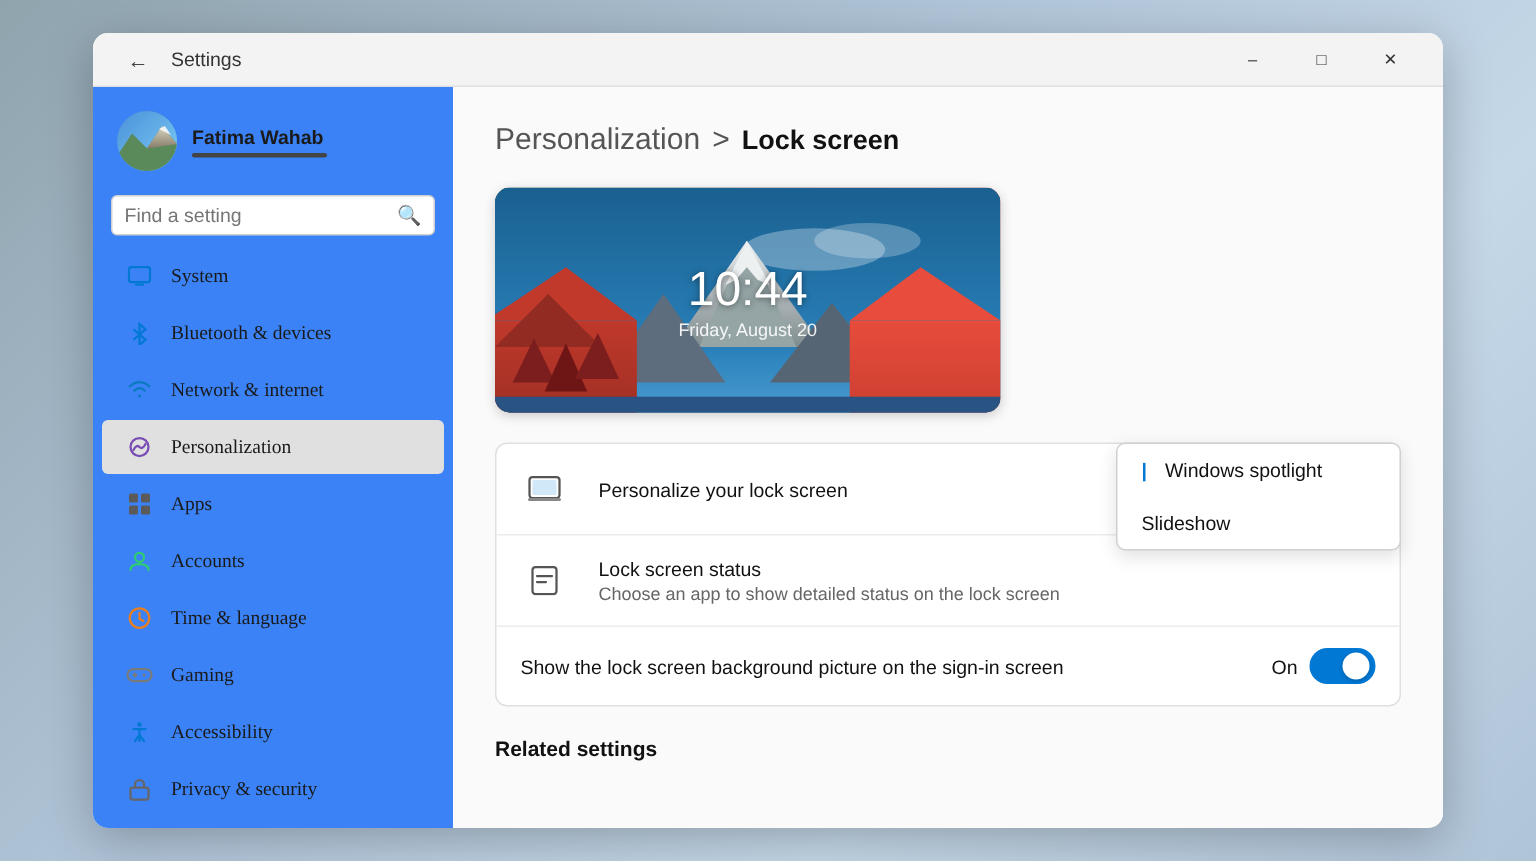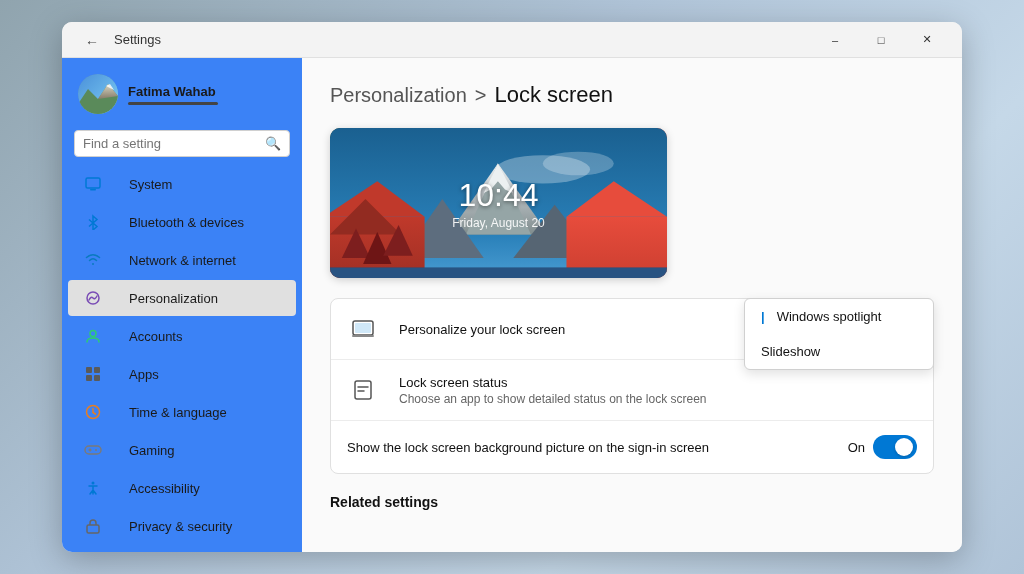--- a/index.html
+++ b/index.html
@@ -68,24 +68,24 @@
       display: flex; align-items: center;
       background: #fff; border: 1px solid #d0d0d0;
       border-radius: 4px; padding: 5px 8px; gap: 6px;
     }
     .search-box input {
       border: none; outline: none; font-size: 13px;
       background: transparent; flex: 1; color: #555;
     }
     .search-icon { color: #666; font-size: 13px; }
     .nav-item {
-      display: flex; align-items: center; gap: 27px;
+      display: flex; align-items: center; gap: 12px;
       padding: 9px 16px; cursor: pointer;
       font-size: 13px; color: #1a1a1a;
-      border-radius: 4px; margin: 1px 6px;
+      border-radius: 4px; margin: 1px 6px; font-family: Liberation Serif, serif;
     }
     .nav-item.active { background: #e0e0e0; font-weight: 500; }
     .nav-icon {
       width: 18px; height: 18px; flex-shrink: 0;
       display: flex; align-items: center; justify-content: center;
     }
     
     .icon-system { color: #0078d4; }
     .icon-bluetooth { color: #0078d4; }
     .icon-network { color: #0a7abf; }
@@ -104,21 +104,21 @@
       position: relative;
     }
     .page-header {
       display: flex; align-items: center; gap: 8px;
       margin-bottom: 20px;
     }
     .breadcrumb-parent {
       font-size: 20px; color: #555; font-weight: 400; cursor: pointer;
     }
     .breadcrumb-sep { font-size: 20px; color: #555; }
-    .breadcrumb-current { font-size: 22px; font-weight: 400; color: #111; }
+    .breadcrumb-current { font-size: 18px; font-weight: 700; color: #111; }
     
     .lockscreen-preview {
       width: 337px; height: 150px; border-radius: 10px;
       overflow: hidden; position: relative; margin-bottom: 20px;
       box-shadow: 0 2px 8px rgba(0,0,0,0.18);
     }
     .preview-bg {
       width: 100%; height: 100%;
       background: linear-gradient(160deg, #1a3a2a 0%, #2d5a3a 15%, #c0392b 30%, #e74c3c 40%, #922b21 55%, #1a3a2a 70%, #0d2137 85%, #1e3a5f 100%);
       position: relative; display: flex; align-items: center; justify-content: center;
@@ -275,39 +275,39 @@
         <div class="nav-icon icon-personalization">
           <svg width="16" height="16" viewBox="0 0 16 16" fill="none">
               <circle cx="8" cy="8" r="6" stroke="#7a4db5" stroke-width="1.5"></circle>
               <path d="M4 10 Q6 6 8 8 Q10 10 12 6" stroke="#7a4db5" stroke-width="1.5" fill="none" stroke-linecap="round"></path>
             </svg>
         </div>
         <span>Personalization</span>
       </div>
 
       <div class="nav-item">
-        <div class="nav-icon icon-accounts">
-          <svg width="16" height="16" viewBox="0 0 16 16" fill="none">
-              <circle cx="8" cy="5.5" r="3" stroke="#2ecc71" stroke-width="1.5"></circle>
-              <path d="M2 14 Q2 10 8 10 Q14 10 14 14" stroke="#2ecc71" stroke-width="1.5" fill="none" stroke-linecap="round"></path>
-            </svg>
-        </div>
-        <span>Accounts</span>
-      </div>
-
-      <div class="nav-item">
         <div class="nav-icon icon-apps">
           <svg width="16" height="16" viewBox="0 0 16 16" fill="none">
               <rect x="1" y="1" width="6" height="6" rx="1" fill="#5a5a5a"></rect>
               <rect x="9" y="1" width="6" height="6" rx="1" fill="#5a5a5a"></rect>
               <rect x="1" y="9" width="6" height="6" rx="1" fill="#5a5a5a"></rect>
               <rect x="9" y="9" width="6" height="6" rx="1" fill="#5a5a5a"></rect>
             </svg>
         </div>
         <span>Apps</span>
+      </div>
+
+      <div class="nav-item">
+        <div class="nav-icon icon-accounts">
+          <svg width="16" height="16" viewBox="0 0 16 16" fill="none">
+              <circle cx="8" cy="5.5" r="3" stroke="#2ecc71" stroke-width="1.5"></circle>
+              <path d="M2 14 Q2 10 8 10 Q14 10 14 14" stroke="#2ecc71" stroke-width="1.5" fill="none" stroke-linecap="round"></path>
+            </svg>
+        </div>
+        <span>Accounts</span>
       </div>
 
       <div class="nav-item">
         <div class="nav-icon icon-time">
           <svg width="16" height="16" viewBox="0 0 16 16" fill="none">
               <circle cx="8" cy="8" r="6.5" stroke="#e67e22" stroke-width="1.5"></circle>
               <path d="M8 4.5V8.5L10.5 10" stroke="#e67e22" stroke-width="1.5" stroke-linecap="round"></path>
             </svg>
         </div>
         <span>Time &amp; language</span>

